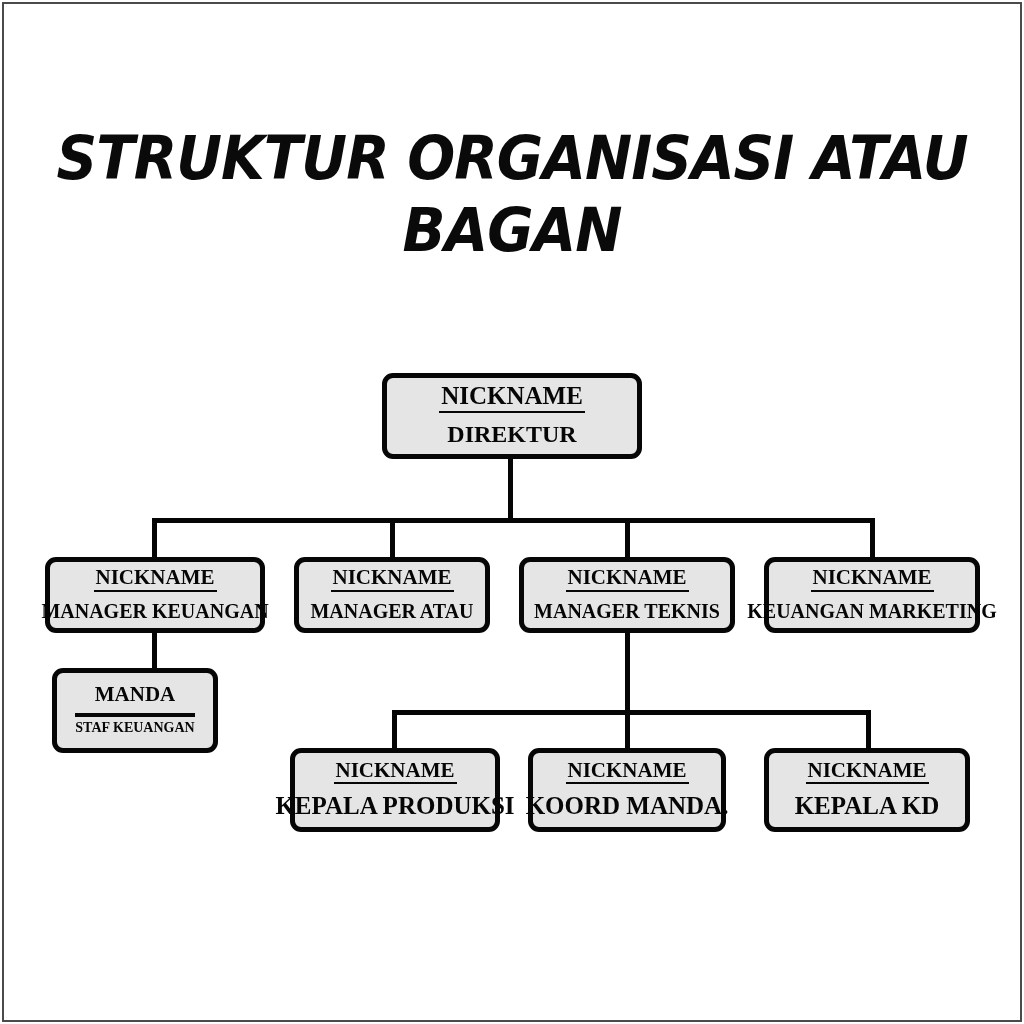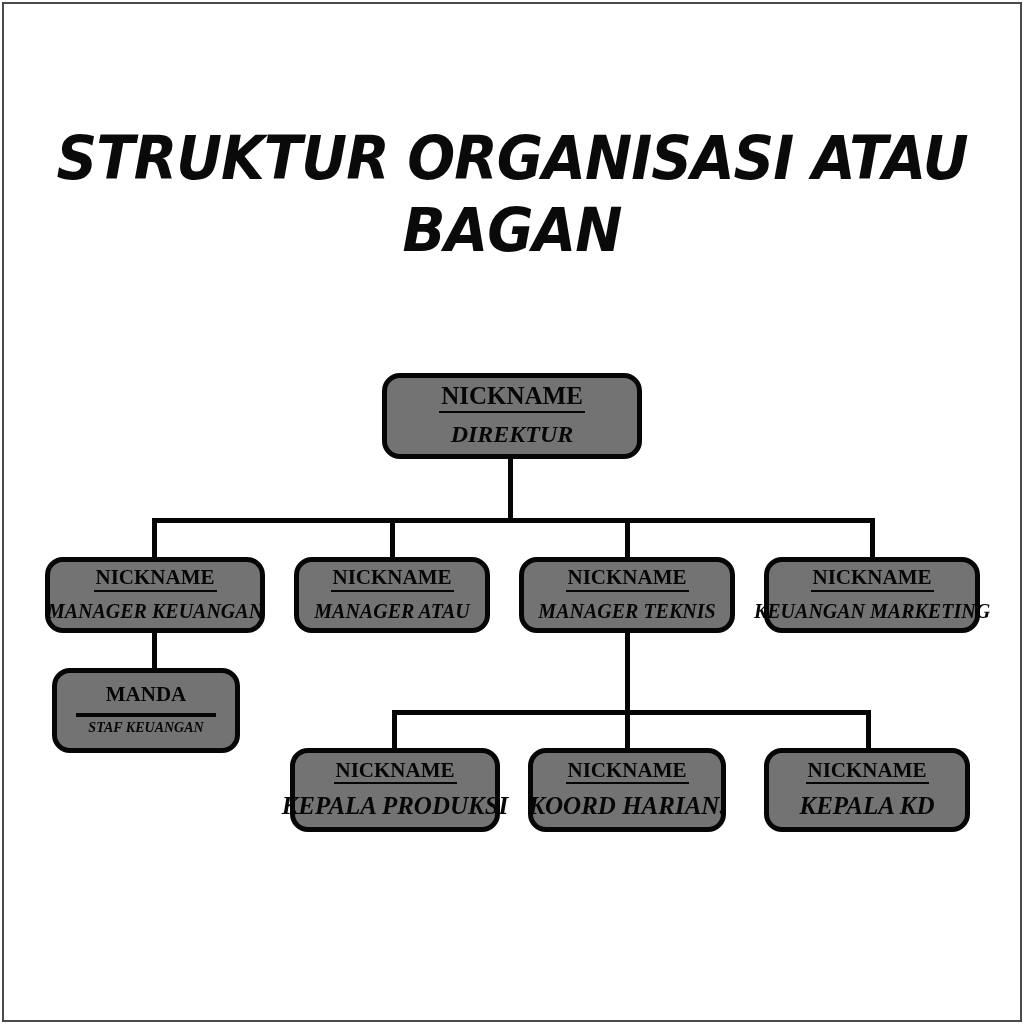--- a/index.html
+++ b/index.html
@@ -54,22 +54,22 @@
     position: absolute;
     background: #050505;
   }
   .vline { width: 5px; }
   .hline { height: 5px; }
 
   
   .node {
     position: absolute;
     border: 5px solid #060606;
-    border-radius: 18px;
-    background: #737373;
+    border-radius: 11px;
+    background: #e5e5e5;
     display: flex;
     flex-direction: column;
     align-items: center;
     justify-content: center;
     padding: 6px 10px 8px;
     z-index: 3;
   }
 
   .node .name {
     font-family: "Liberation Serif", serif;
@@ -91,21 +91,20 @@
     margin: 5px 0 4px;
     width: 84%;
   }
 
   .node .role {
     font-family: "Liberation Serif", serif;
     font-weight: bold;
     color: #060606;
     white-space: nowrap;
     line-height: 1.05;
-    font-style: italic;
   }
 
   
   .lvl1 .name { font-size: 25px; }
   .lvl1 .role { font-size: 24px; }
   .lvl1 .rule { width: 80%; }
 
   .lvl2 .name { font-size: 21px; }
   .lvl2 .role { font-size: 20px; }
   .lvl2 .rule { width: 88%; }
@@ -170,36 +169,36 @@
     <div class="rule"></div>
     <div class="role">MANAGER TEKNIS</div>
   </div>
 
   <div class="node lvl2" style="left:764px; top:557px; width:216px; height:76px;">
     <div class="name">NICKNAME</div>
     <div class="rule"></div>
     <div class="role">KEUANGAN MARKETING</div>
   </div>
 
-  <div class="node lvl2b" style="left:52px; top:668px; width:188px; height:85px;">
+  <div class="node lvl2b" style="left:52px; top:668px; width:166px; height:85px;">
     <div class="name no-underline">MANDA</div>
     <div class="rule"></div>
     <div class="role">STAF KEUANGAN</div>
   </div>
 
   <div class="node lvl3" style="left:290px; top:748px; width:210px; height:84px;">
     <div class="name">NICKNAME</div>
     <div class="rule"></div>
     <div class="role">KEPALA PRODUKSI</div>
   </div>
 
   <div class="node lvl3" style="left:528px; top:748px; width:198px; height:84px;">
     <div class="name">NICKNAME</div>
     <div class="rule"></div>
-    <div class="role">KOORD HARIAN.</div>
+    <div class="role">KOORD MANDA.</div>
   </div>
 
   <div class="node lvl3" style="left:764px; top:748px; width:206px; height:84px;">
     <div class="name">NICKNAME</div>
     <div class="rule"></div>
     <div class="role">KEPALA KD</div>
   </div>
 
 </div>
 

